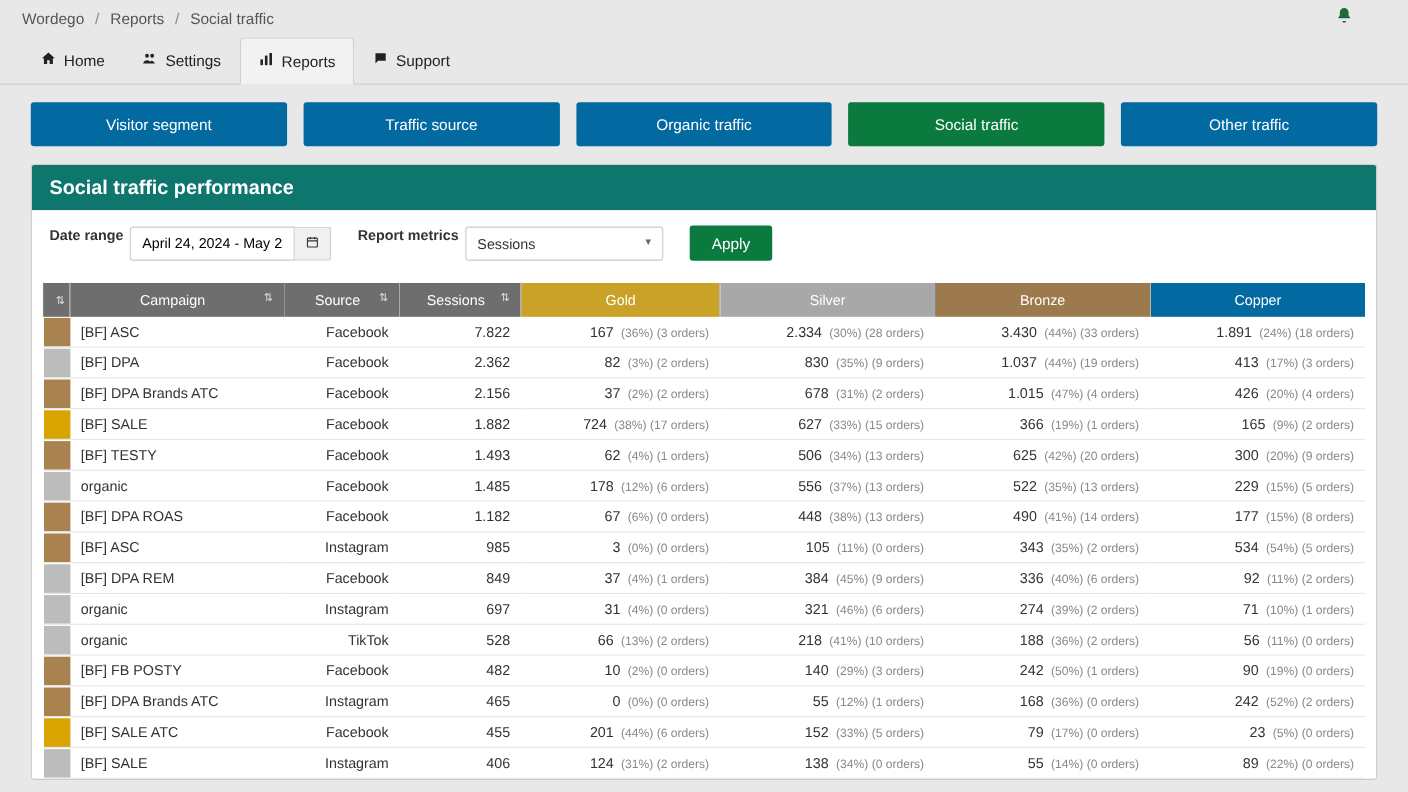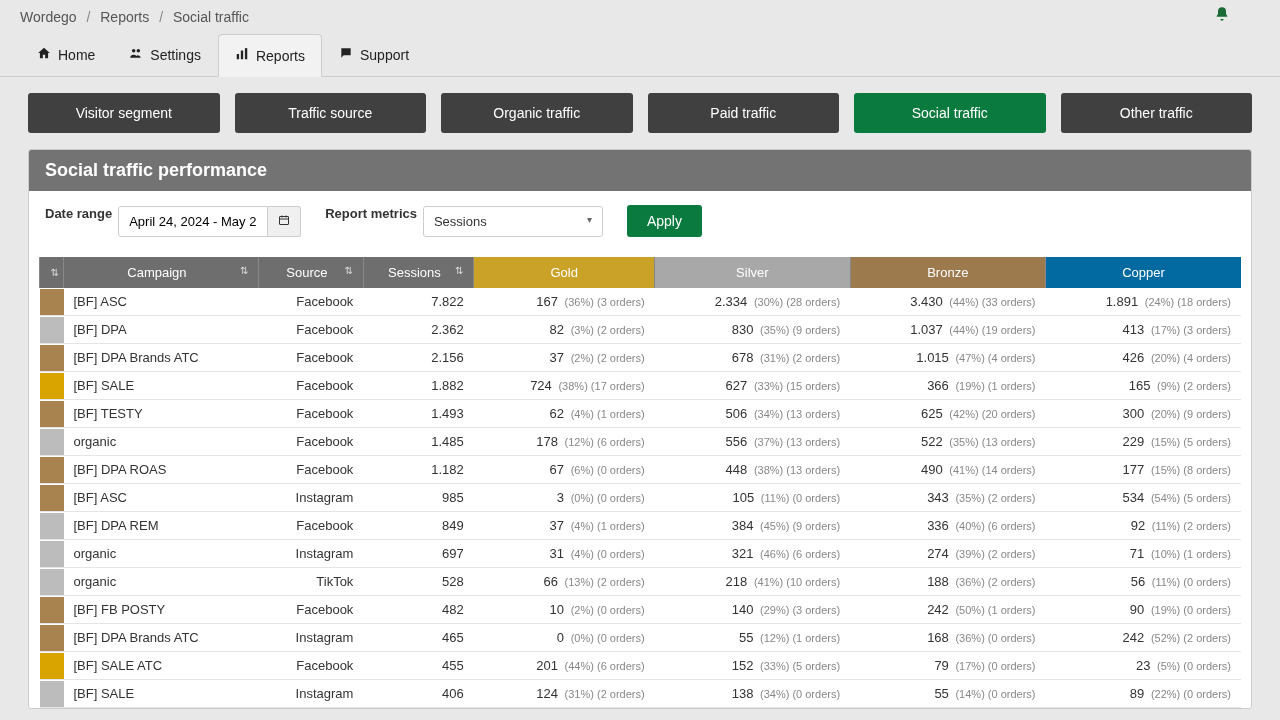--- a/index.html
+++ b/index.html
@@ -6,24 +6,24 @@
 body { font-family: "Segoe UI", Arial, sans-serif; background: #e8e8e8; color: #333; font-size: 13px; }
 .breadcrumb { padding: 6px 20px; font-size: 14px; color: #555; display: flex; align-items: center; justify-content: space-between; }
 .breadcrumb-path a { color: #555; text-decoration: none; }
 .breadcrumb-path span.sep { margin: 0 6px; color: #888; }
 .bell { font-size: 18px; color: #1a6b36; margin-right: 30px; }
 .nav { display: flex; border-bottom: 1px solid #ccc; padding: 0 20px; align-items: flex-end; }
 .nav-item { padding: 12px 16px; display: flex; align-items: center; gap: 7px; font-size: 14px; color: #222; cursor: pointer; border: 1px solid transparent; }
 .nav-item.active { background: #f2f2f2; border: 1px solid #ccc; border-bottom: 1px solid #f2f2f2; margin-bottom: -1px; border-radius: 4px 4px 0 0; }
 .nav-icon { font-size: 14px; }
 .tabs { display: flex; gap: 15px; padding: 16px 28px; }
-.tab { flex: 1; text-align: center; padding: 12px 0; background: #404040; color: #fff; border-radius: 3px; font-size: 14px; cursor: pointer; }
+.tab { flex: 1; text-align: center; padding: 12px 0; background: #0369a1; color: #fff; border-radius: 3px; font-size: 14px; cursor: pointer; }
 .tab.active { background: #0b7a3e; }
 .panel { margin: 0 28px 20px; background: #fff; border: 1px solid #ccc; border-radius: 3px; overflow: hidden; }
-.panel-header { background: #737373; color: #fff; padding: 10px 16px; font-size: 18px; font-weight: 600; }
+.panel-header { background: #0f766e; color: #fff; padding: 10px 16px; font-size: 18px; font-weight: 600; }
 .controls { display: flex; gap: 24px; padding: 14px 16px 20px; align-items: flex-end; }
 .control-group { display: flex; flex-direction: row; gap: 6px; }
 .control-label { font-size: 13px; color: #333; font-weight: 600; }
 .date-input { display: flex; }
 .date-input input { border: 1px solid #ccc; padding: 7px 10px; font-size: 13px; width: 150px; border-radius: 3px 0 0 3px; }
 .date-btn { border: 1px solid #ccc; border-left: none; background: #f0f0f0; padding: 0 10px; border-radius: 0 3px 3px 0; cursor: pointer; }
 .select { border: 1px solid #ccc; padding: 7px 10px; font-size: 13px; width: 180px; border-radius: 3px; background: #fff; position: relative; cursor: pointer; }
 .select::after { content: "▾"; position: absolute; right: 10px; color: #666; font-size: 10px; }
 .apply-btn { background: #0b7a3e; color: #fff; border: none; padding: 8px 20px; font-size: 14px; border-radius: 3px; cursor: pointer; }
 .table { width: calc(100% - 20px); margin: 0 10px; border-collapse: collapse; }
@@ -98,21 +98,20 @@
         </svg>
     </span>
     <span>Support</span>
   </div>
 </div>
 
 <div class="tabs">
   <div class="tab">Visitor segment</div>
   <div class="tab">Traffic source</div>
   <div class="tab">Organic traffic</div>
-  <div class="tab">Paid traffic</div>
   <div class="tab active">Social traffic</div>
   <div class="tab">Other traffic</div>
 </div>
 
 <div class="panel">
   <div class="panel-header">Social traffic performance</div>
   <div class="controls">
     <div class="control-group">
       <label class="control-label">Date range</label>
       <div class="date-input">

